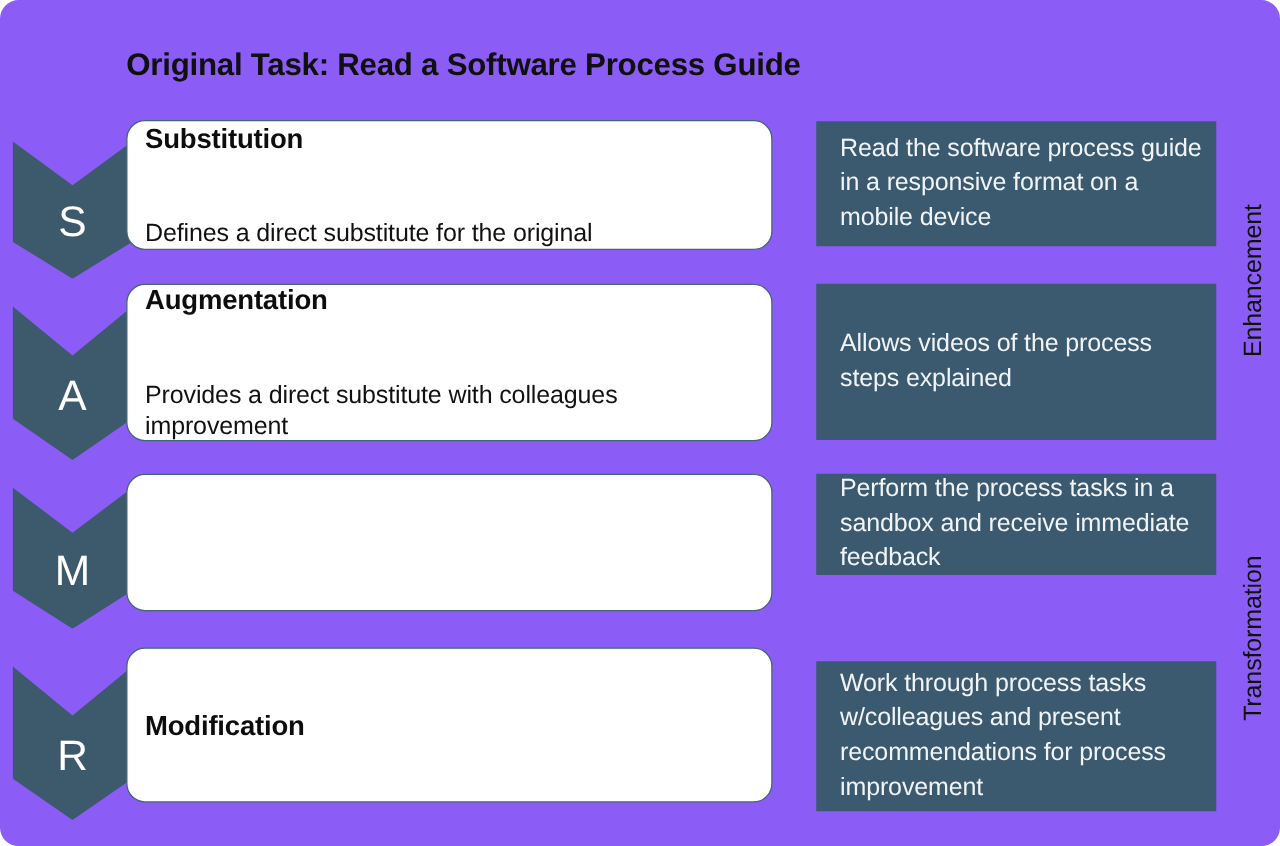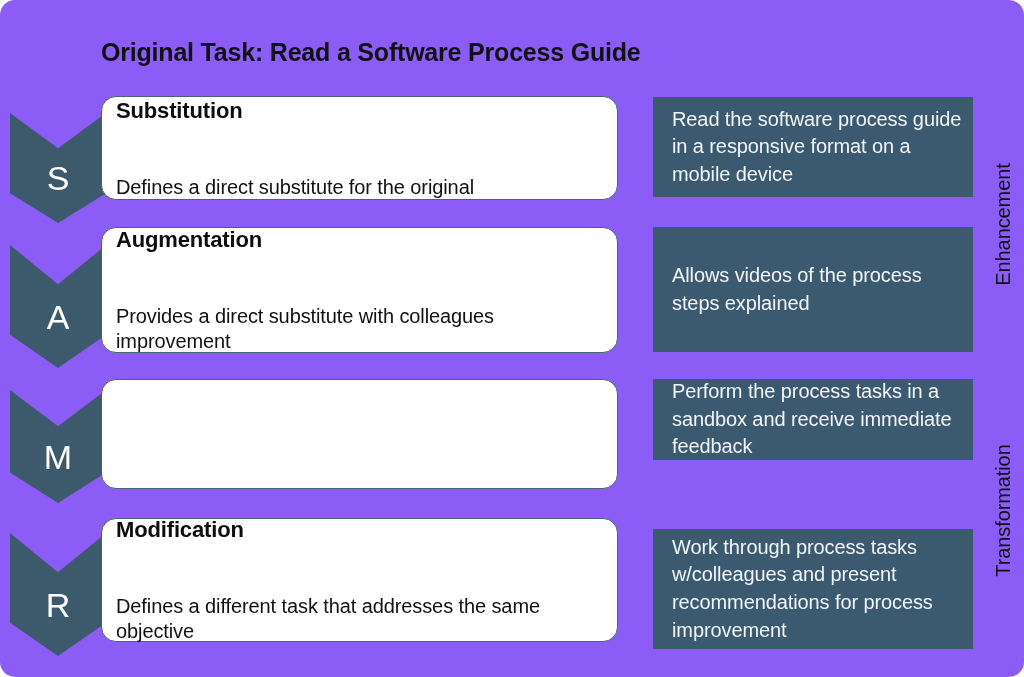--- a/index.html
+++ b/index.html
@@ -175,21 +175,20 @@
     </div>
   </div>
 
   <div class="samr-row">
     <div class="chevron" style="top:533px; height:123px;">
       <div class="chevron-letter">R</div>
     </div>
 
     <div class="card" style="top:518px; height:124px;">
       <div class="card-title">Modification</div>
-      <div class="card-desc">Defines a different task that addresses the same objective</div>
     </div>
 
     <div class="example" style="top:529px; height:120px;">
       <div>Work through process tasks w/colleagues and present recommendations for process improvement</div>
     </div>
   </div>
 
   <div class="vlabel" style="top:97px; height:255px;">
     <span>Enhancement</span>
   </div>

